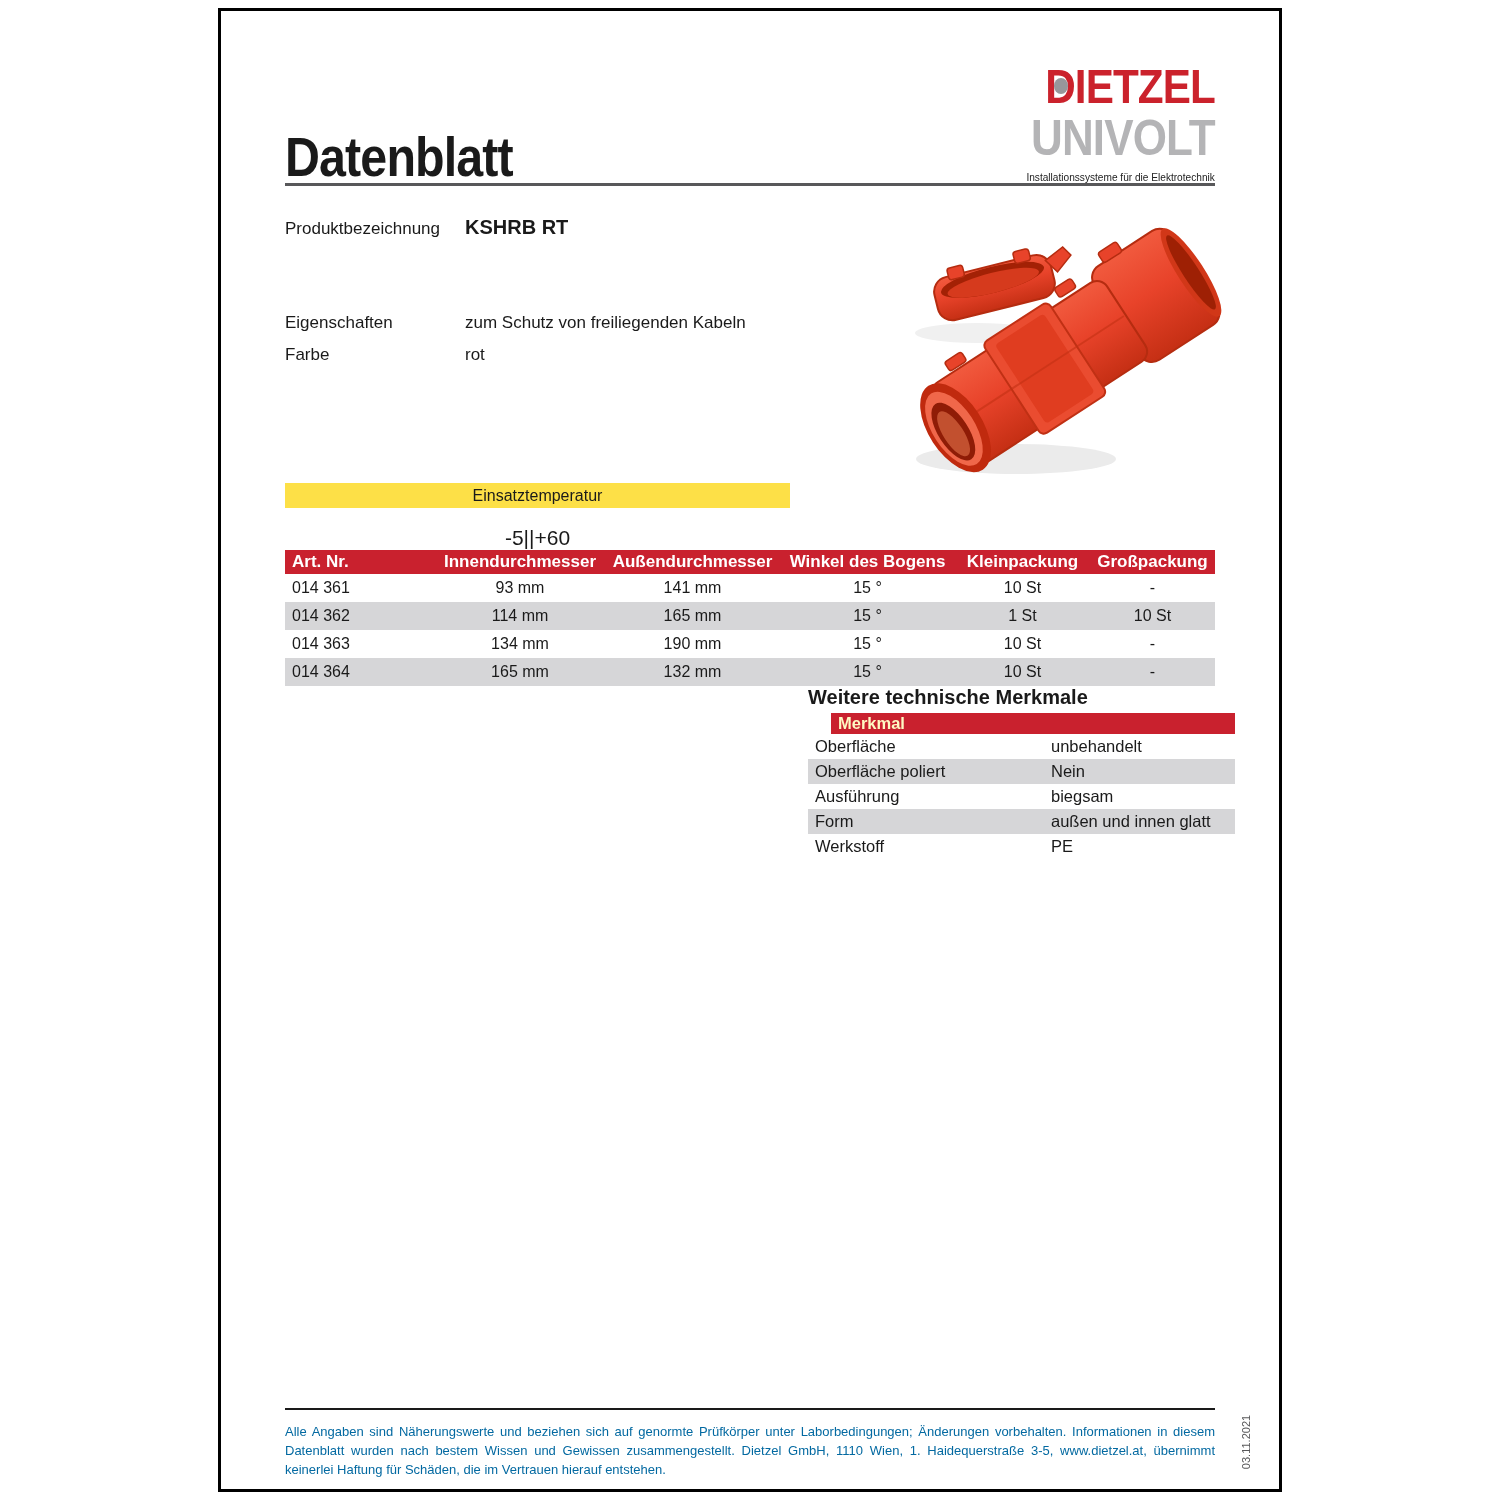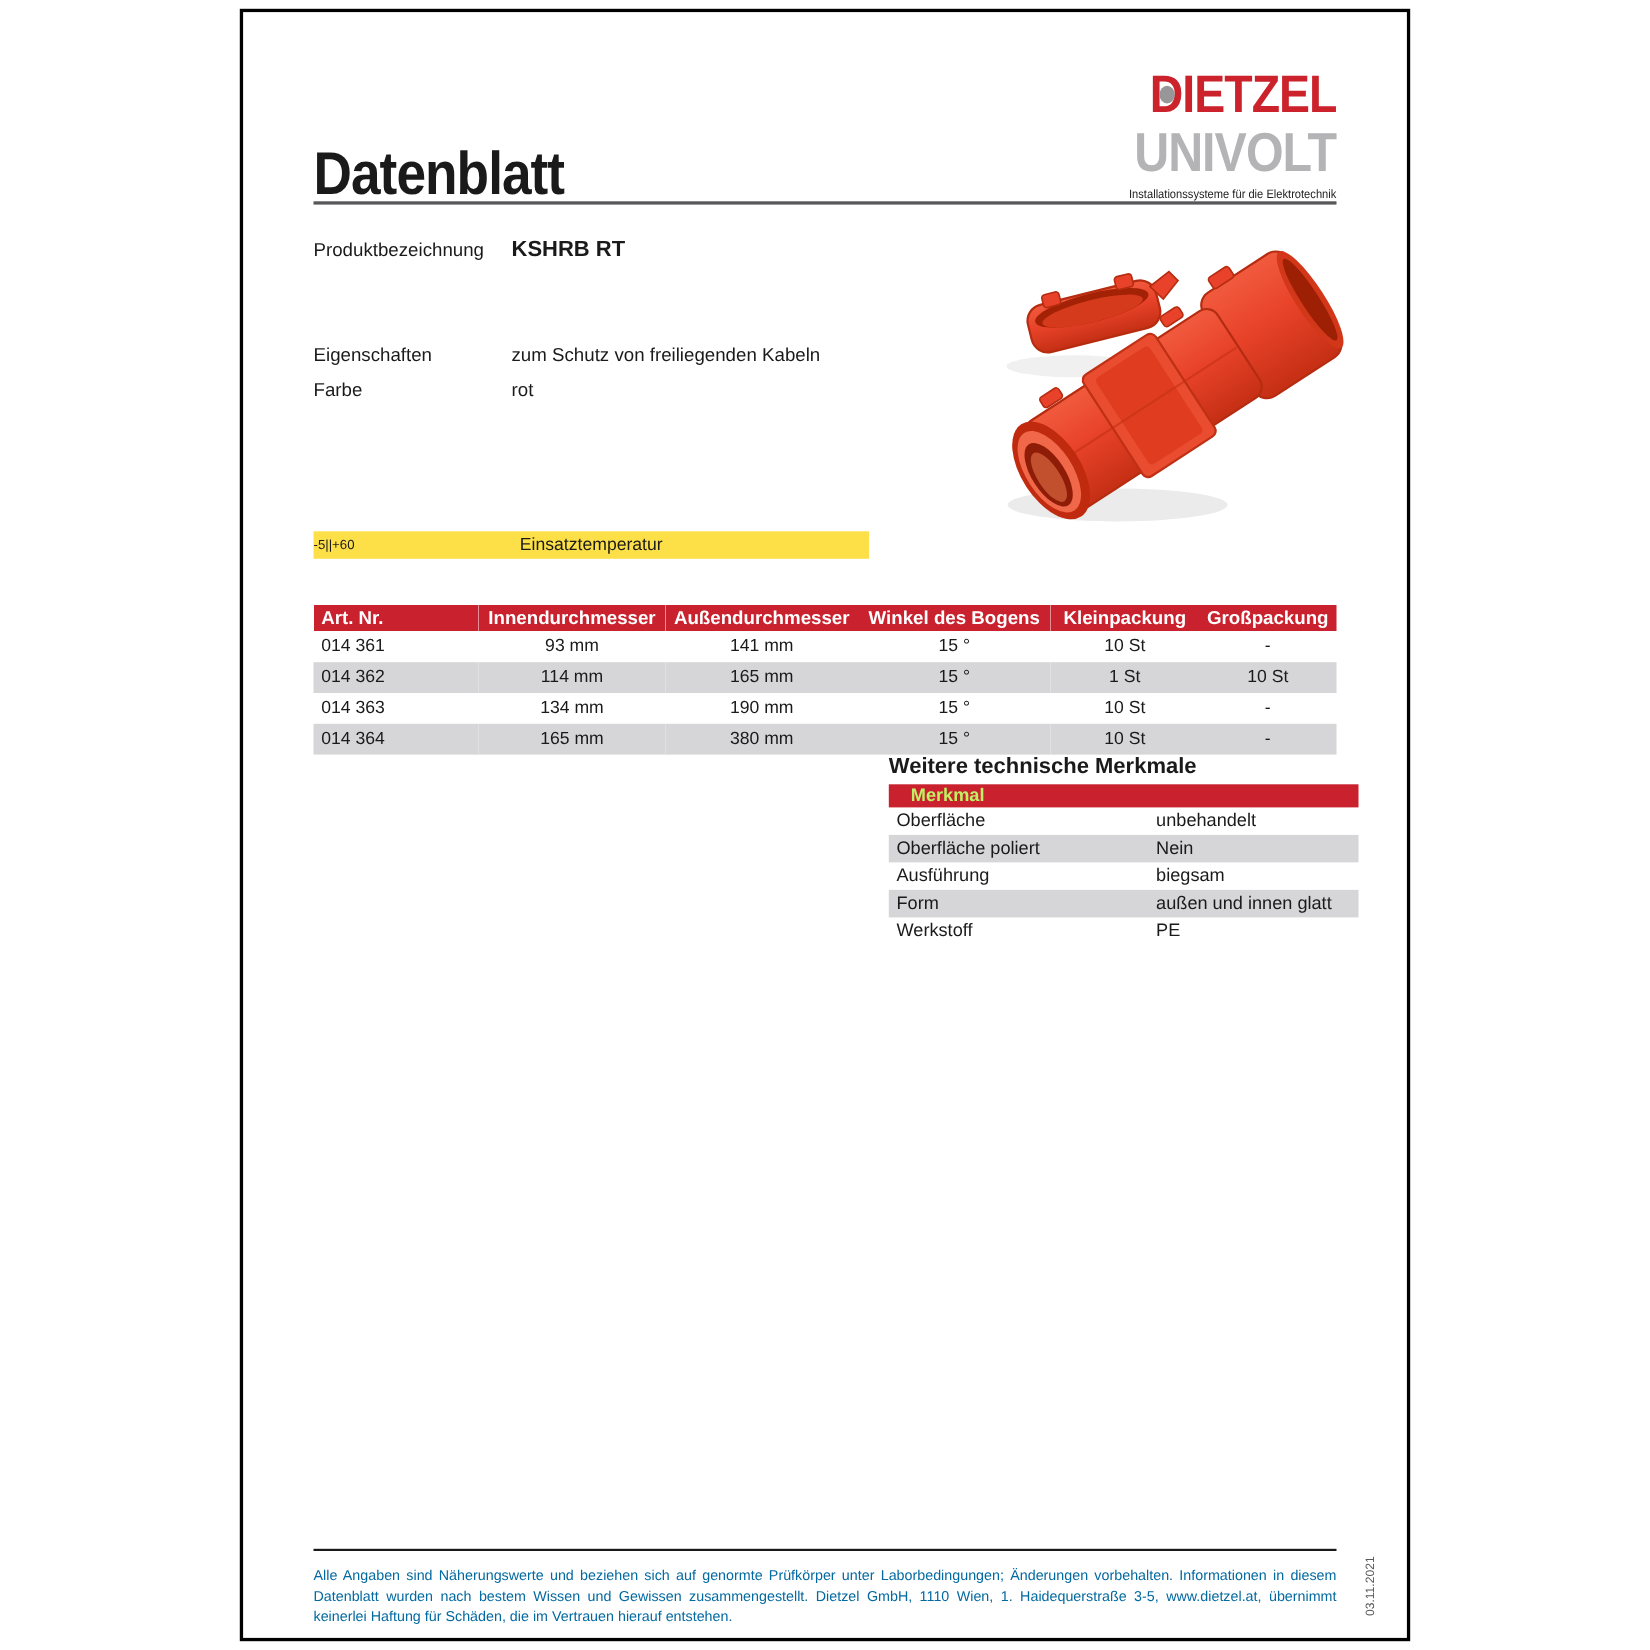--- a/index.html
+++ b/index.html
@@ -28,36 +28,36 @@
   
   .info-row { left:64px; width:660px; display:flex; align-items:baseline; }
   .info-label { flex:0 0 180px; font-size:17px; color:#1a1a1a; }
   .info-value { width:355px; font-size:17px; line-height:1.4; }
   .info-value.bold { font-size:20px; font-weight:bold; }
   .row-1 { top:202px; } .row-2 { top:246px; } .row-3 { top:300px; } .row-4 { top:332px; }
 
   
   .temp-bar { left:64px; top:472px; width:505px; height:25px; background:#fde047;
               font-size:16px; text-align:center; line-height:25px; }
-  .temp-value { left:64px; top:477px; width:505px; font-size:12px; }
+  .temp-value { left:64px; top:515px; width:505px; font-size:21px; text-align:center; }
 
   
   .articles { left:64px; top:539px; width:930px; border-collapse:collapse; table-layout:fixed; }
   .articles th { background:#c9212e; color:#ffffff; font-size:17px; font-weight:bold;
                  height:24px; text-align:center; white-space:nowrap; overflow:hidden; }
   .articles th:first-child { text-align:left; padding-left:7px;margin-top:28px; }
   .articles td { font-size:16px; height:28px; text-align:center; }
   .articles td:first-child { text-align:left; padding-left:7px; }
   .articles tr.alt td { background:#d6d6d8; }
 
   
   .features { left:587px; top:675px; width:427px; }
   .features-title { font-size:20px; font-weight:bold; margin-bottom:4px; }
-  .features-header { background:#c9212e; color:#bef264; font-size:16.5px; font-weight:bold;
-                     height:21px; line-height:21px; padding-left:20px; }
+  .features-header { background:#c9212e; color:#fef9c3; font-size:16.5px; font-weight:bold;
+                     height:21px; line-height:21px; padding-left:7px;margin-left:23px; }
   .f-row { display:flex; height:25px; align-items:center; font-size:16.5px; }
   .f-row.alt { background:#d6d6d8; }
   .f-label { flex:0 0 243px; padding-left:7px; }
   .f-value { flex:1; white-space:nowrap; }
 
   
   .footer-rule { left:64px; top:1397px; width:930px; height:2px; background:#1a1a1a; }
   .footer-text { left:64px; top:1412px; width:930px; font-size:13px; line-height:1.45;
                  text-align:justify; color:#0369a1; }
   .date-vertical { left:986px; top:1424px; width:80px; height:14px; transform:rotate(-90deg);
@@ -174,21 +174,21 @@
           <td>014 363</td>
           <td>134 mm</td>
           <td>190 mm</td>
           <td>15 °</td>
           <td>10 St</td>
           <td>-</td>
         </tr>
         <tr class="alt">
           <td>014 364</td>
           <td>165 mm</td>
-          <td>380 mm</td>
+          <td>132 mm</td>
           <td>15 °</td>
           <td>10 St</td>
           <td>-</td>
         </tr>
       </tbody>
     </table>
 
     <div class="features">
       <div class="features-title">Weitere technische Merkmale</div>
       <div class="features-header">Merkmal</div>

